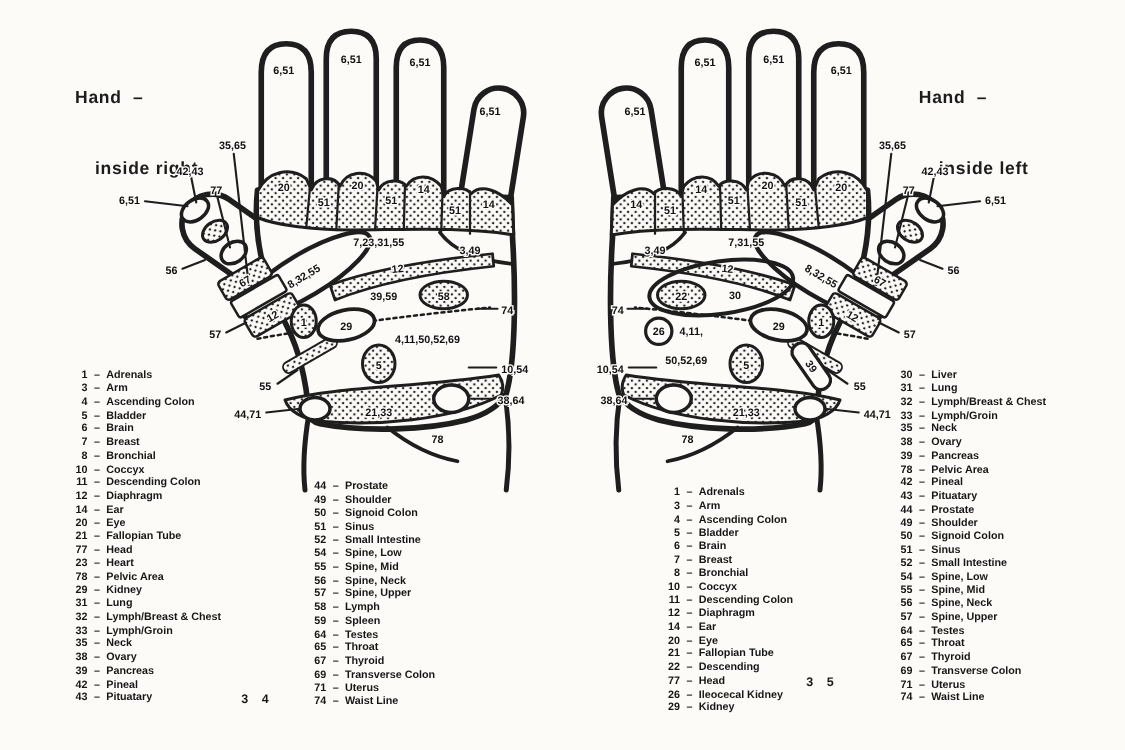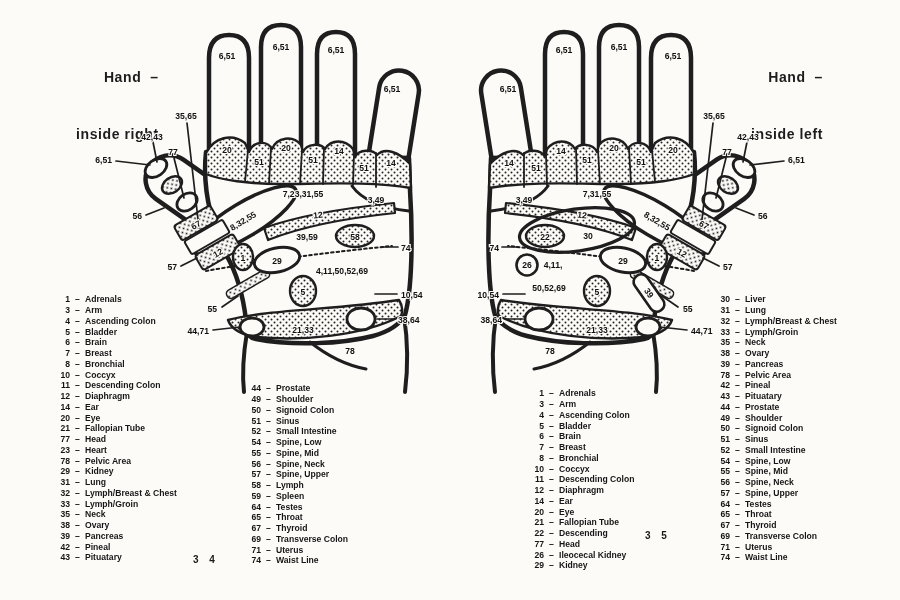--- a/index.html
+++ b/index.html
@@ -3,39 +3,39 @@
 <meta charset="utf-8">
 <style>
   html,body{margin:0;padding:0;}
   .page{
     position:relative;width:900px;height:600px;overflow:hidden;
     background:#fcfbf8;color:#191919;
     font-family:"Liberation Sans", sans-serif;
   }
   .title{
     position:absolute;font-size:14px;font-weight:700;letter-spacing:.6px;
-    line-height:19px;white-space:pre;color:#1c1c1c;text-align:right;
+    line-height:19px;white-space:pre;color:#1c1c1c;
   }
   .title .l2{padding-left:16px;}
   #title-left{left:60px;top:30px;}
   #title-right{left:735px;top:30px;}
   .legend{position:absolute;}
   #legend-left-1{left:50px;top:294px;}
   #legend-left-2{left:241px;top:383px;}
   #legend-right-1{left:524px;top:388px;}
   #legend-right-2{left:710px;top:294px;}
   .lrow{display:flex;height:10.75px;align-items:center;font-size:8.6px;font-weight:700;color:#161616;}
   .lnum{width:20px;text-align:right;}
   .ldash{width:15px;text-align:center;}
   .lname{white-space:pre;}
   .pagenum{
     position:absolute;font-size:10px;font-weight:700;letter-spacing:4px;color:#1a1a1a;
   }
   #pagenum-left{left:193px;top:554px;}
-  #pagenum-right{left:645px;top:530px;}
+  #pagenum-right{left:645px;top:541px;}
   #diagram{position:absolute;left:0;top:0;}
   text.zl{
     font-family:"Liberation Sans",sans-serif;font-weight:700;fill:#111;
     paint-order:stroke;stroke:#fcfbf8;stroke-width:2.2px;
   }
 </style>
 </head>
 <body>
 
 <div class="page">

